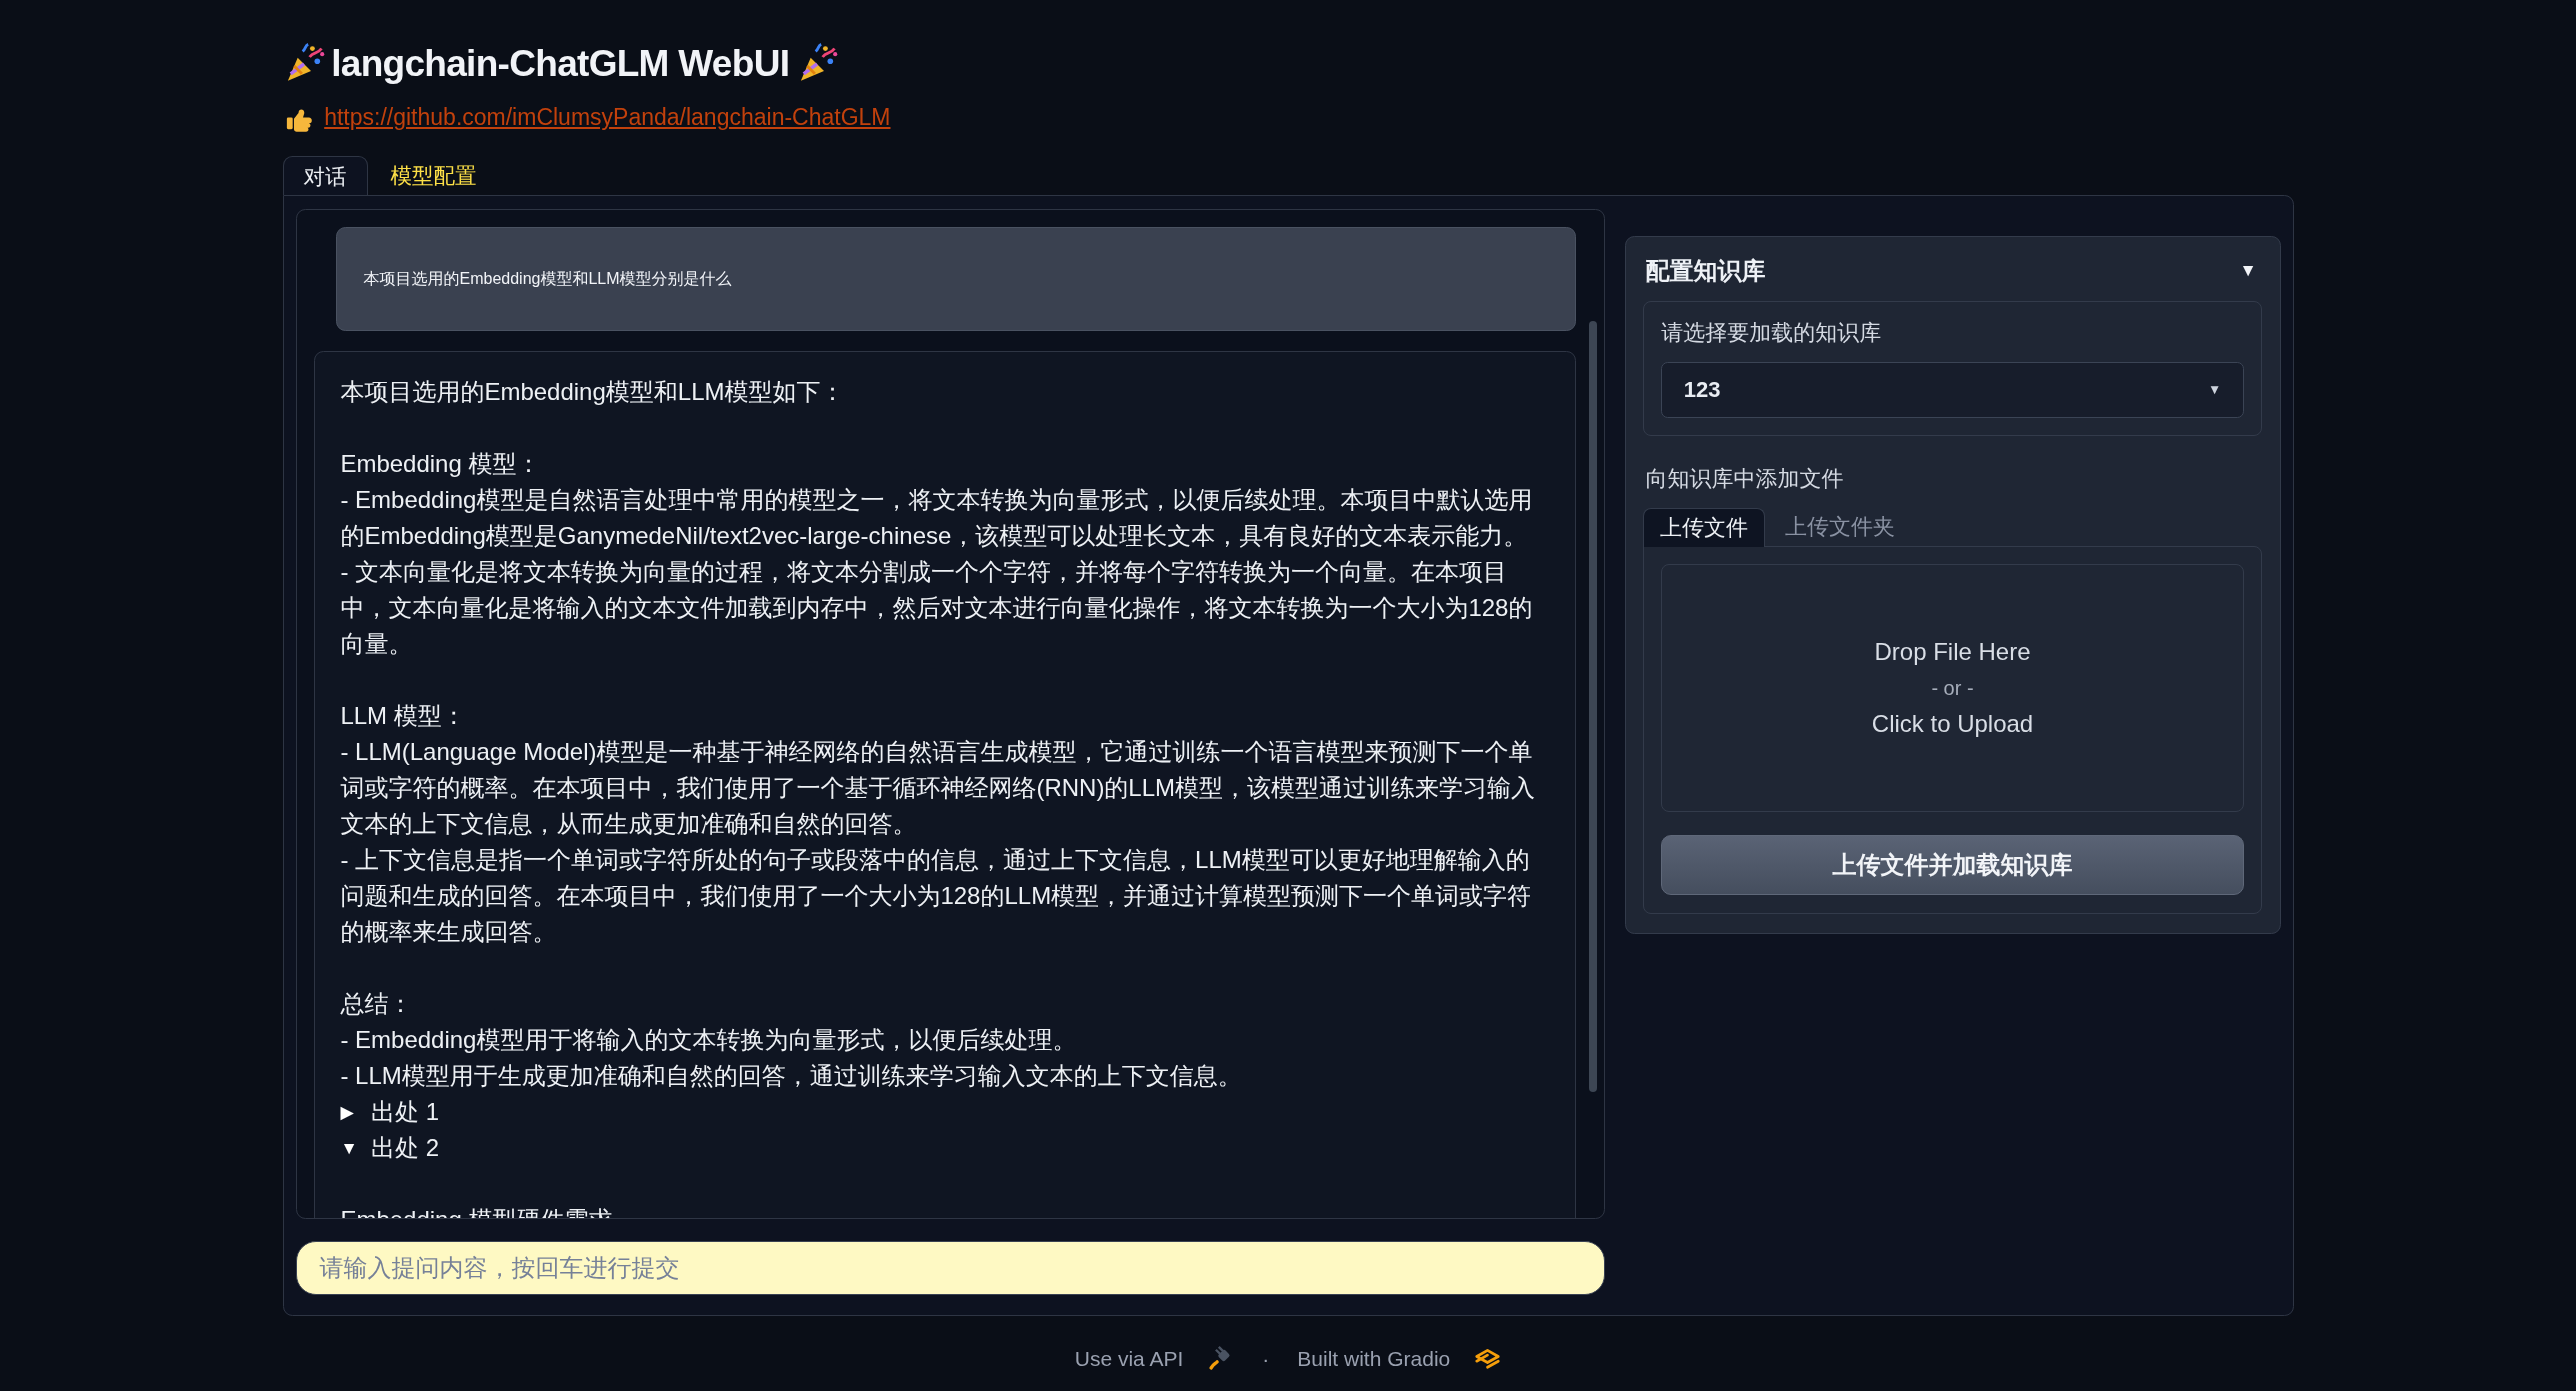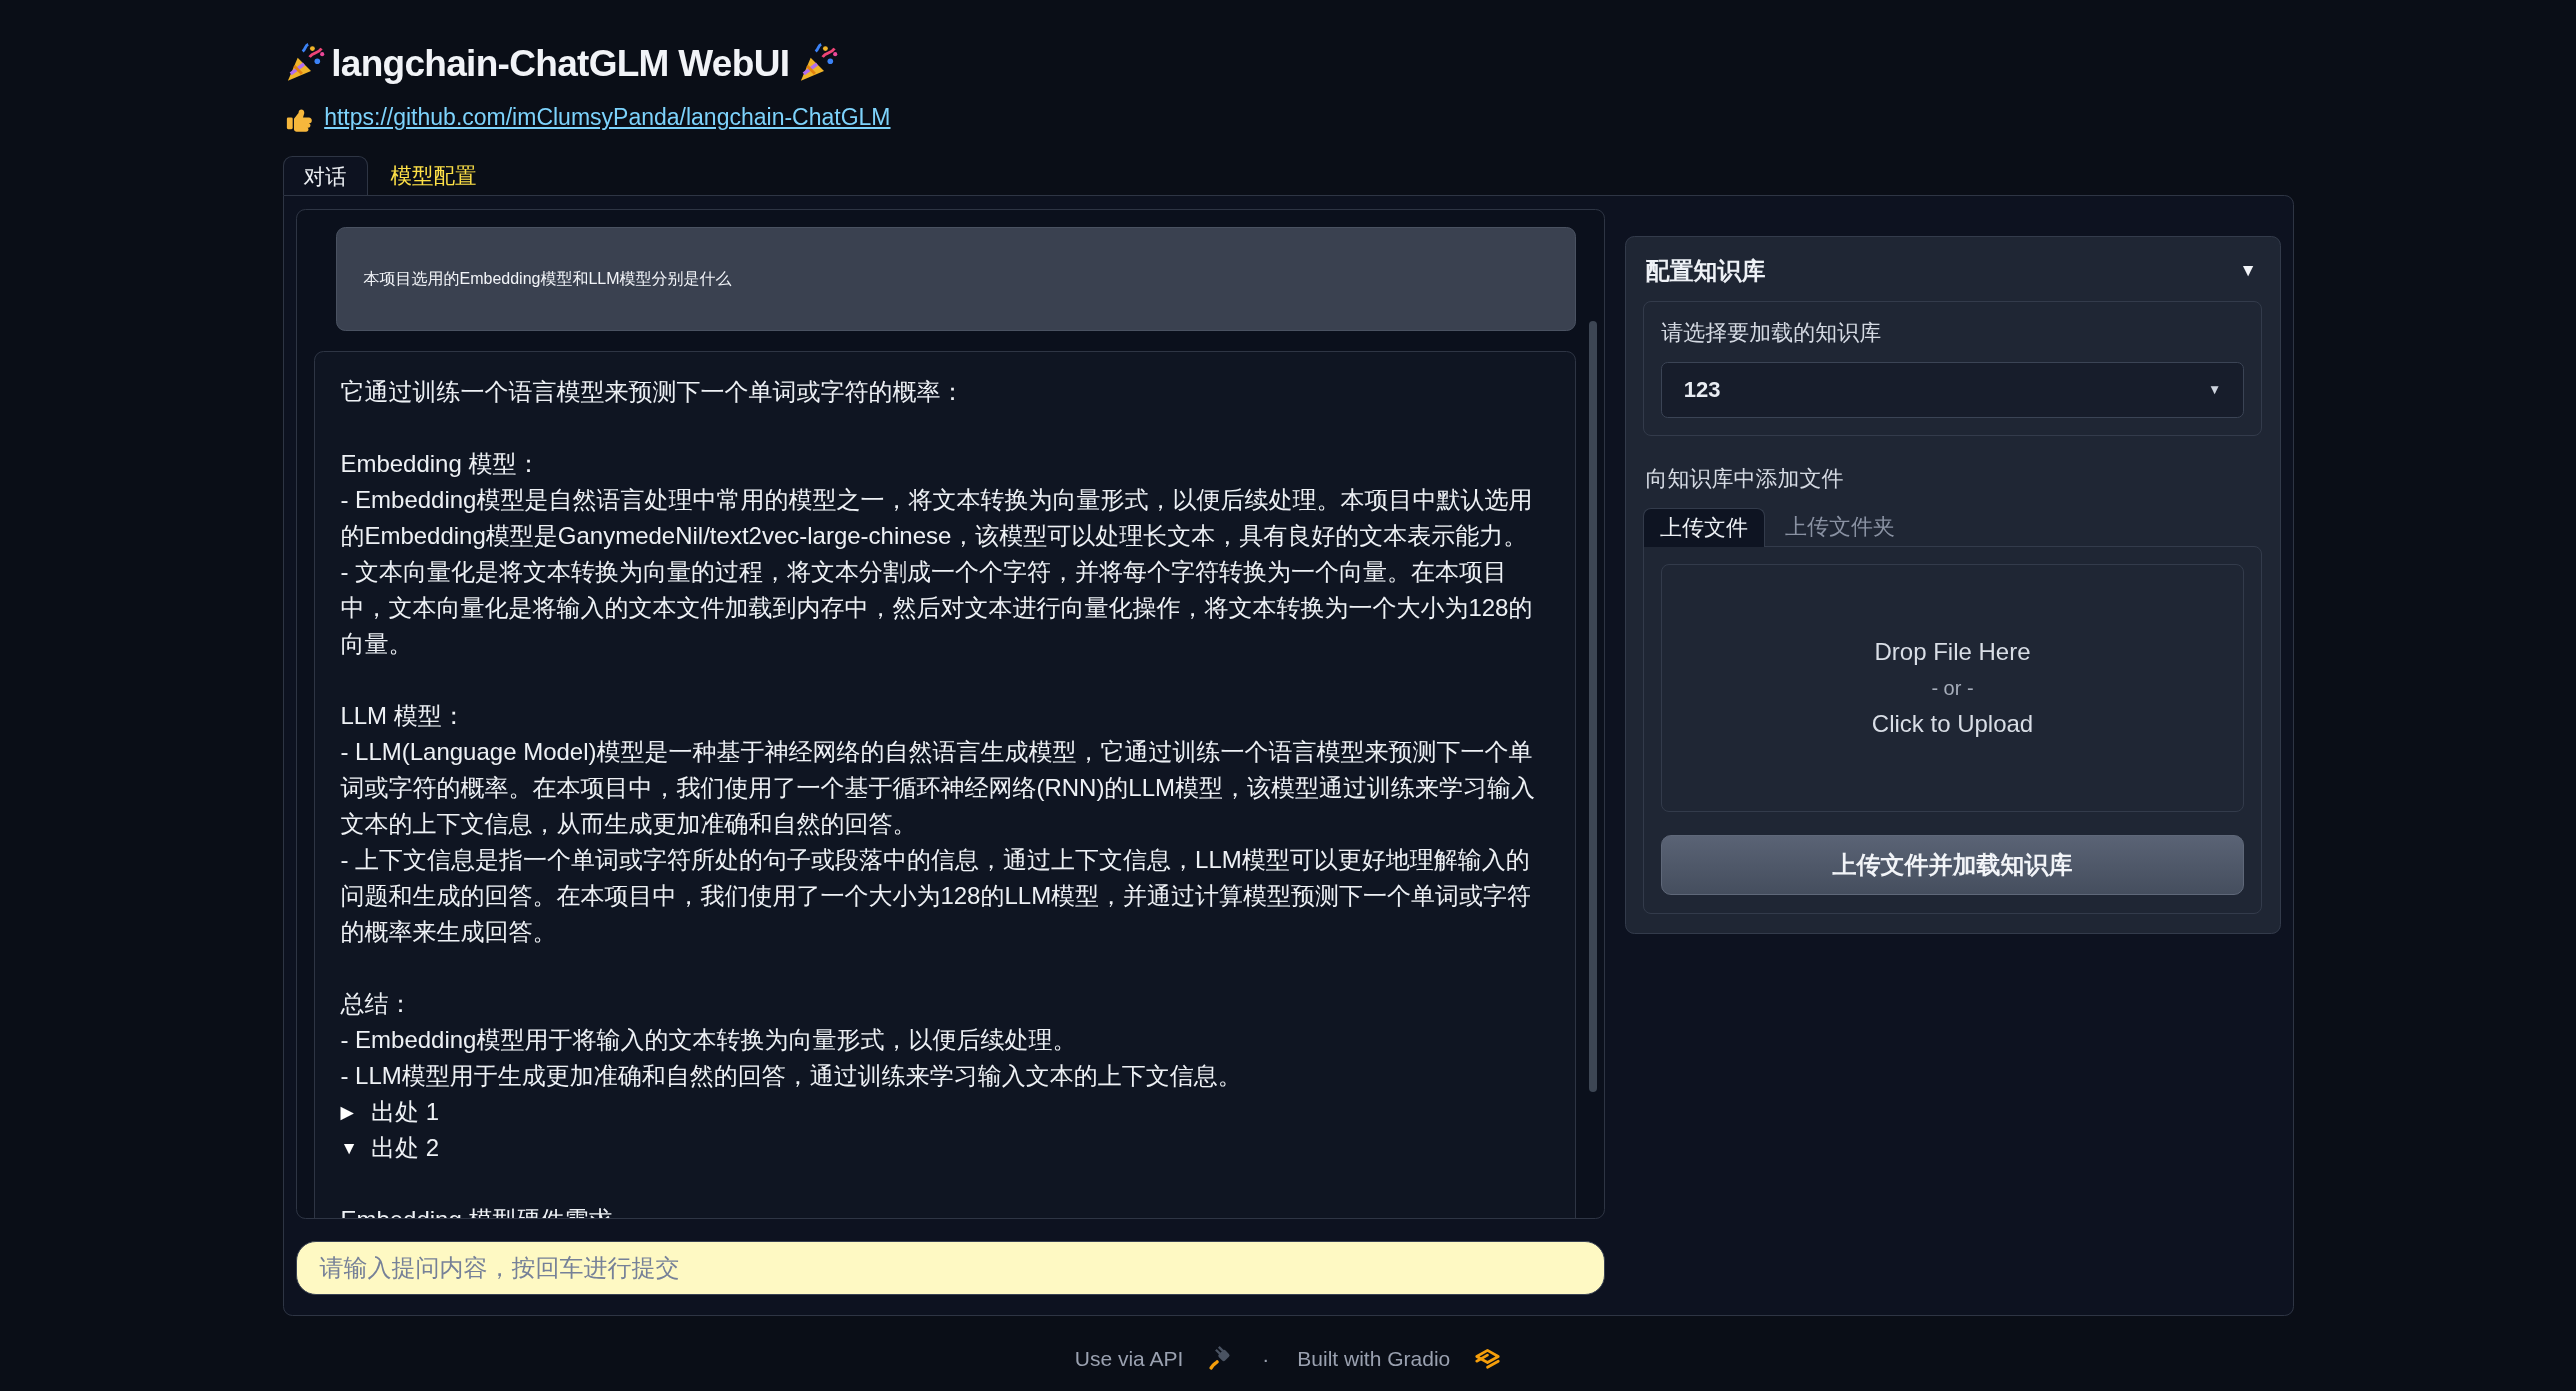--- a/index.html
+++ b/index.html
@@ -11,21 +11,21 @@
     overflow:hidden;
   }
   .page { width:2011px; margin:12px auto; padding-top:31px; position:relative; }
 
   
   .title-row { display:flex; align-items:center; gap:6.7px; }
   .title-row h1 { font-size:37px; font-weight:bold; color:#f1f3f7; letter-spacing:-0.7px; }
   .icon-popper { width:42px; height:42px; }
   .link-row { margin-top:17.4px; display:flex; align-items:center; gap:10.7px; }
   .icon-thumb { width:31px; height:31px; }
-  .gh-link { font-size:23px; color:#7dd3fc; text-decoration:underline; cursor:pointer; }
+  .gh-link { font-size:23px; color:#c2410c; text-decoration:underline; cursor:pointer; }
 
   
   .tabs { margin-top:23px; display:flex; height:39px; position:relative; z-index:2; margin-bottom:-0.7px; }
   .tab { padding:0 20px; display:flex; align-items:center; font-size:21.5px; color:#fde047; cursor:pointer; }
   .tab:not(.active) { padding:0 23px; }
   .tab.active {
     color:#eef1f5; background:#0d1220;
     border:0.7px solid #2e3544; border-bottom:none;
     border-radius:9.4px 9.4px 0 0;
   }
@@ -183,21 +183,21 @@
 
   <div class="panel">
 
     <div class="chat-col">
       <div class="chatbot">
         <div class="msg-user">
           <span>本项目选用的Embedding模型和LLM模型分别是什么</span>
         </div>
         <div class="msg-bot">
           <div>
-              <p class="para"><span>它通过训练一个语言模型来预测下一个单词或字符的概率：</span></p>
+              <p class="para"><span>本项目选用的Embedding模型和LLM模型如下：</span></p>
               <p class="para gap"><span>Embedding 模型：</span></p>
               <p class="para"><span>- Embedding模型是自然语言处理中常用的模型之一，将文本转换为向量形式，以便后续处理。本项目中默认选用的Embedding模型是GanymedeNil/text2vec-large-chinese，该模型可以处理长文本，具有良好的文本表示能力。</span></p>
               <p class="para"><span>- 文本向量化是将文本转换为向量的过程，将文本分割成一个个字符，并将每个字符转换为一个向量。在本项目中，文本向量化是将输入的文本文件加载到内存中，然后对文本进行向量化操作，将文本转换为一个大小为128的向量。</span></p>
               <p class="para gap"><span>LLM 模型：</span></p>
               <p class="para"><span>- LLM(Language Model)模型是一种基于神经网络的自然语言生成模型，它通过训练一个语言模型来预测下一个单词或字符的概率。在本项目中，我们使用了一个基于循环神经网络(RNN)的LLM模型，该模型通过训练来学习输入文本的上下文信息，从而生成更加准确和自然的回答。</span></p>
               <p class="para"><span>- 上下文信息是指一个单词或字符所处的句子或段落中的信息，通过上下文信息，LLM模型可以更好地理解输入的问题和生成的回答。在本项目中，我们使用了一个大小为128的LLM模型，并通过计算模型预测下一个单词或字符的概率来生成回答。</span></p>
               <p class="para gap"><span>总结：</span></p>
               <p class="para"><span>- Embedding模型用于将输入的文本转换为向量形式，以便后续处理。</span></p>
               <p class="para"><span>- LLM模型用于生成更加准确和自然的回答，通过训练来学习输入文本的上下文信息。</span></p>
             </div>

